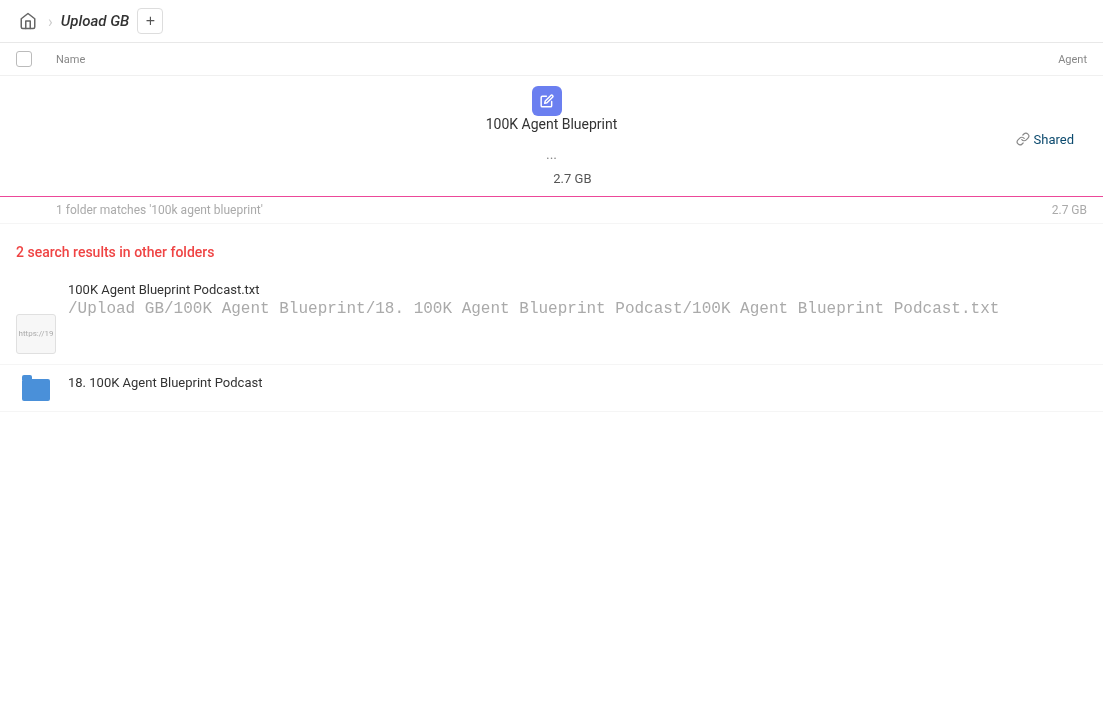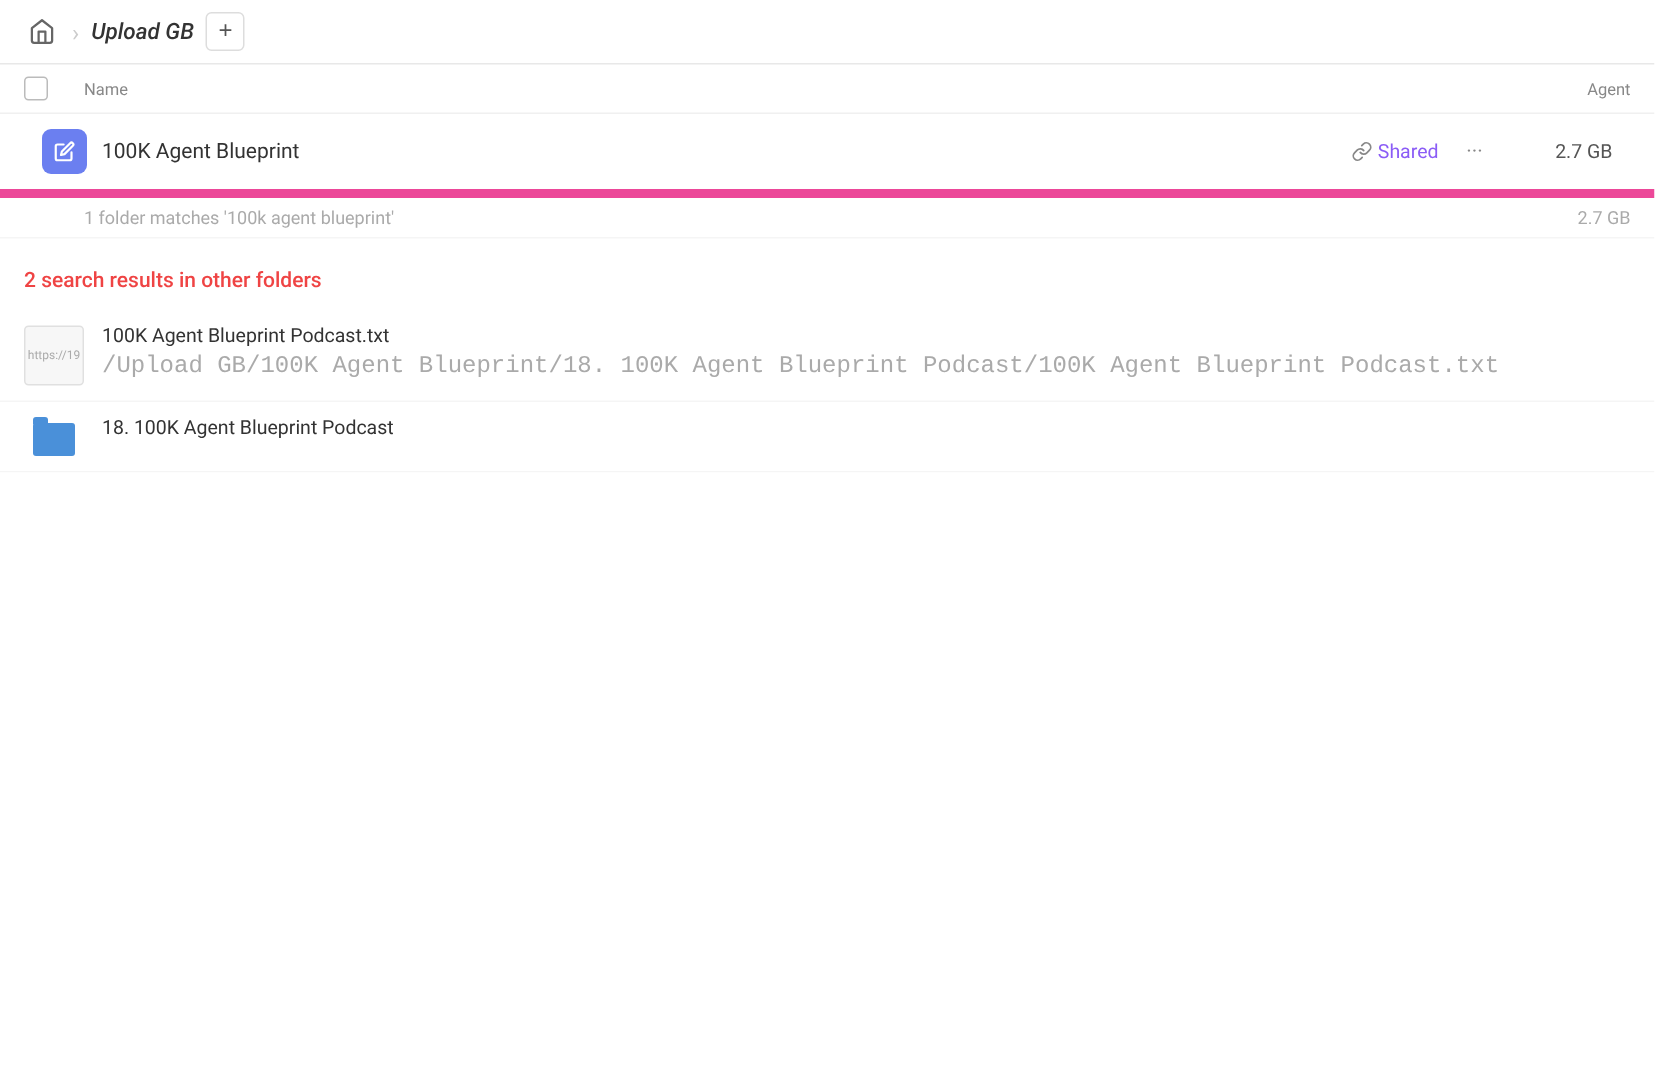--- a/index.html
+++ b/index.html
@@ -82,30 +82,30 @@
       width: 16px;
       height: 16px;
       border: 1.5px solid #bbb;
       border-radius: 3px;
       background: #fff;
     }
 
     .main-result-row {
       display: flex;
       align-items: center;
-      padding: 10px 28px;
-      border-bottom: 6px solid #ec4899;
-      background: #fff;
+      padding: 10px 17px;
+      border-bottom: 1px solid #ec4899;
+      background: #fff;
+      flex-direction: column;
     }
 
     .shared-label {
       display: flex;
-      align-items: center;
       gap: 4px;
-      color: #8b5cf6;
+      color: #0c4a6e;
       font-size: 13px;
       margin-left: auto;
       margin-right: 12px;
     }
 
     .link-icon {
       width: 14px;
       height: 14px;
       display: inline-block;
       color: #888;
@@ -162,20 +162,21 @@
       border: 1px solid #e0e0e0;
       background: #f7f7f7;
       border-radius: 3px;
       display: flex;
       align-items: center;
       justify-content: center;
       font-size: 9px;
       color: #777;
       line-height: 1.2;
       overflow: hidden;
+      margin-top: 32px;
     }
 
     .folder-icon-small {
       width: 28px;
       height: 22px;
       background: #4a90d9;
       border-radius: 2px;
       position: relative;
       flex-shrink: 0;
       margin-top: 4px;

